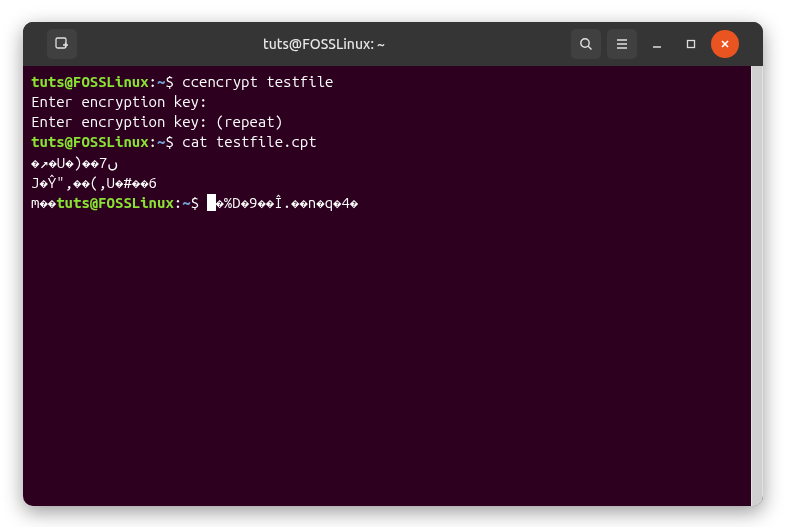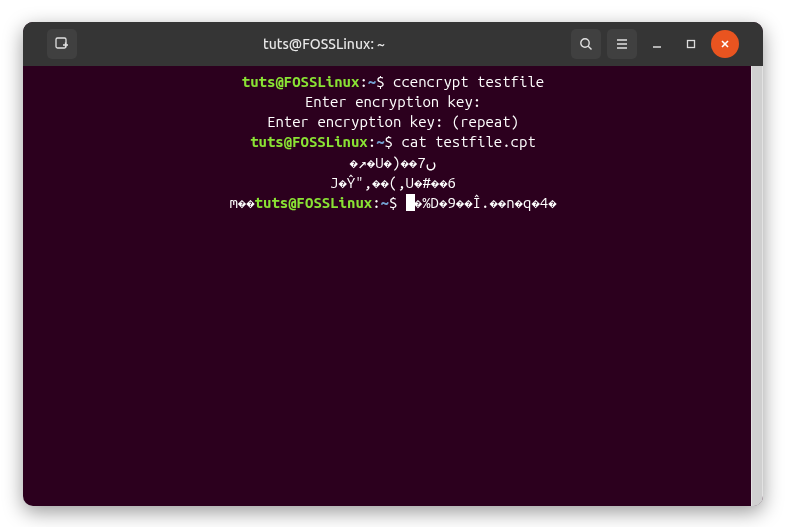--- a/index.html
+++ b/index.html
@@ -76,28 +76,27 @@
     .window-control.close {
       background: #e95420;
       color: #fff;
     }
     .window-control svg {
       width: 12px;
       height: 12px;
     }
     .terminal {
       flex: 1;
-      padding: 6px 20px;
+      padding: 6px 8px;
       font-family: "Ubuntu Mono", "DejaVu Sans Mono", Consolas, monospace;
       font-size: 15px;
       line-height: 1.35;
       color: #ffffff;
       overflow: hidden;
       position: relative;
-      text-align: center;
     }
     .terminal-inner {
       white-space: pre-wrap;
       word-break: break-all;
     }
     .scrollbar {
       position: absolute;
       right: 0;
       top: 0;
       width: 12px;

